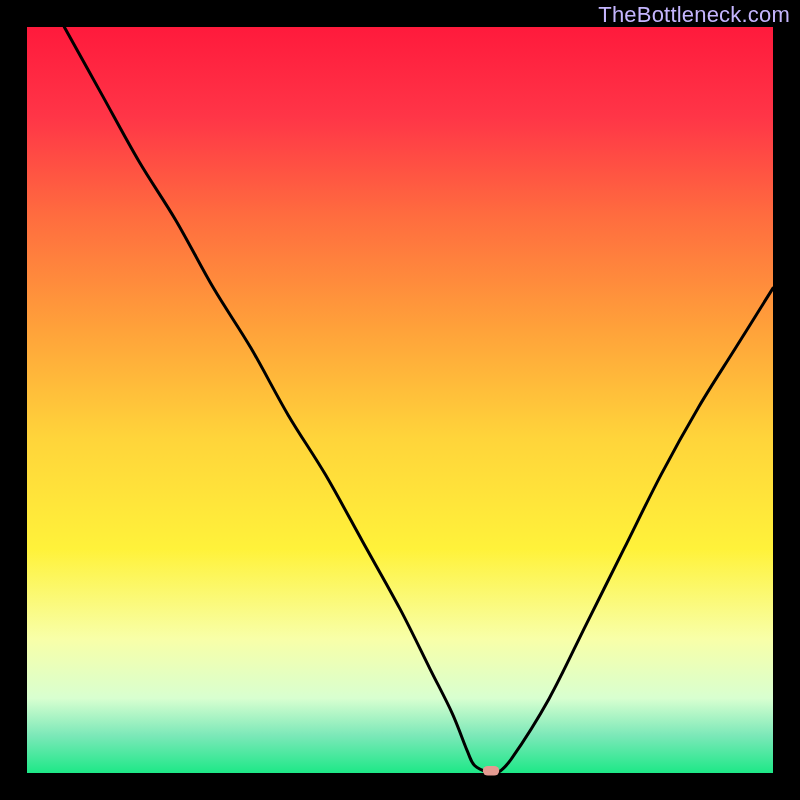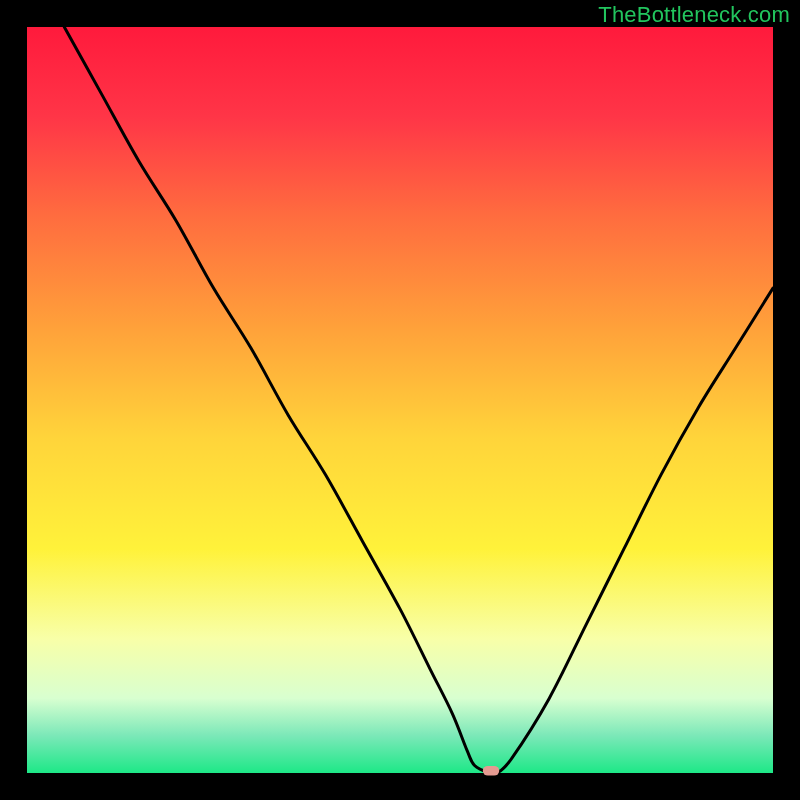--- a/index.html
+++ b/index.html
@@ -14,21 +14,21 @@
   .container {
     position: relative;
     width: 800px;
     height: 800px;
     background: #000;
   }
   .watermark {
     position: absolute;
     top: 2px;
     right: 10px;
-    color: #22c55e;
+    color: #c4b5fd;
     font-size: 22px;
     font-weight: 500;
     z-index: 10;
     letter-spacing: 0.2px;
   }
   svg {
     display: block;
   }
 </style>
 </head>

